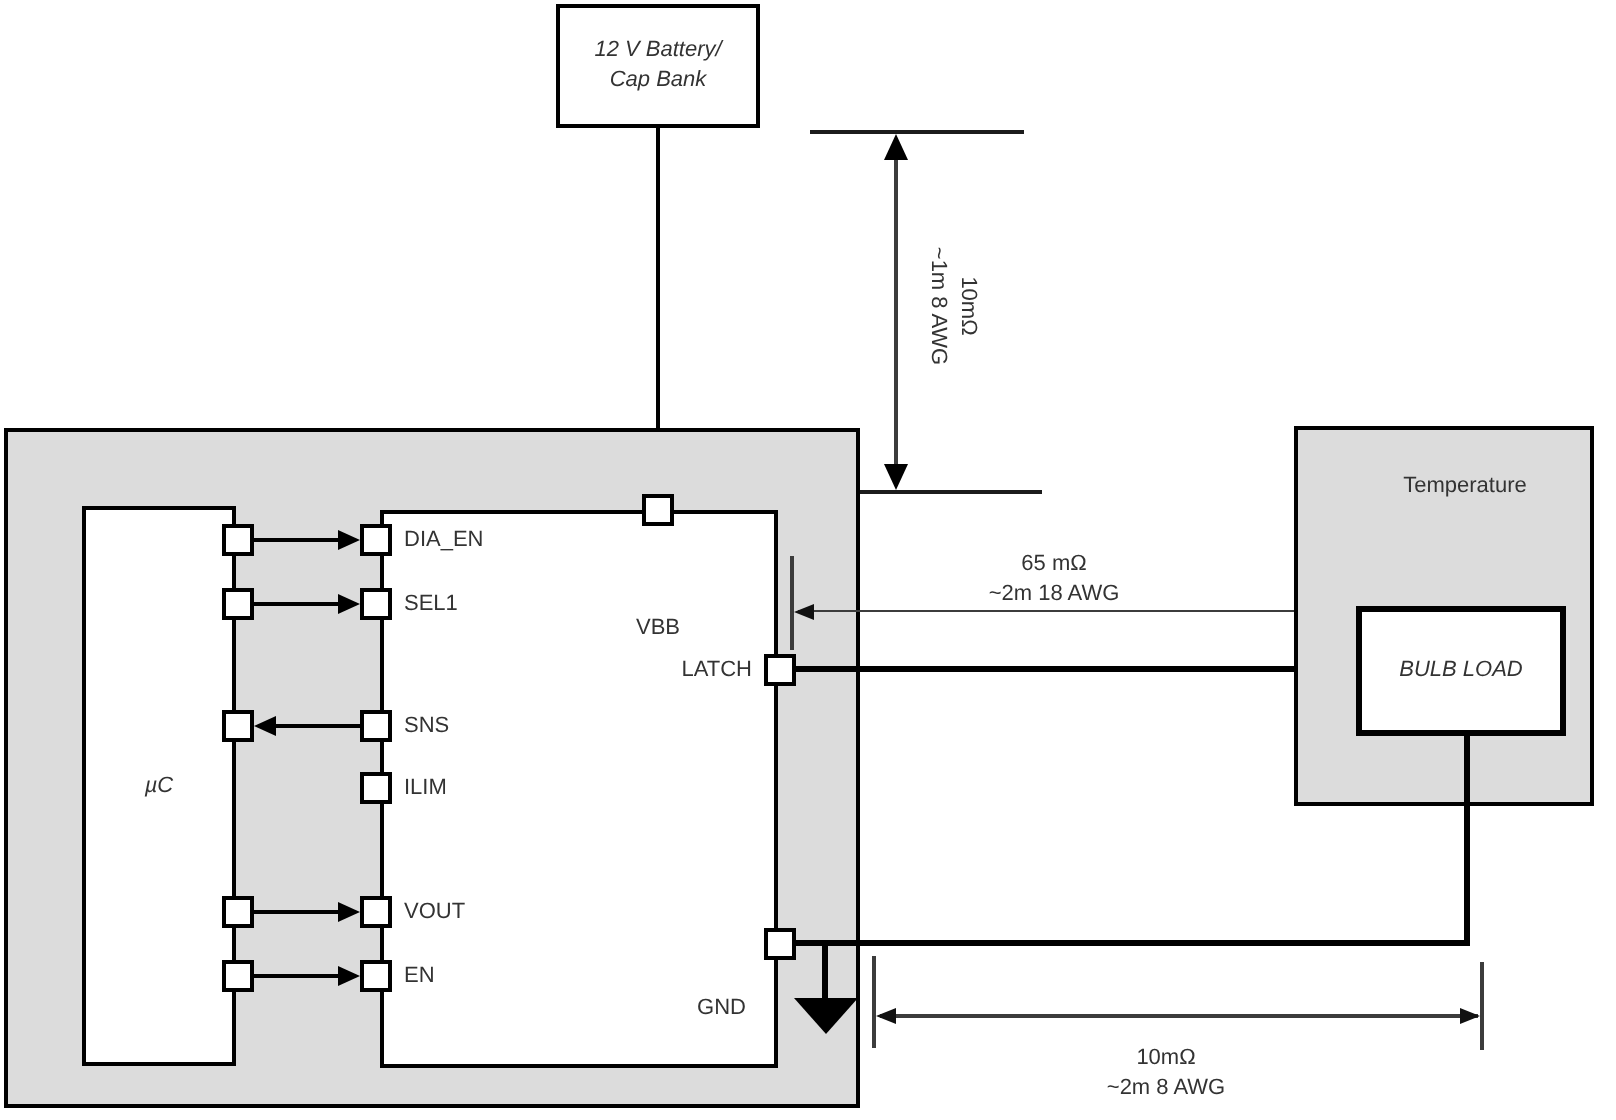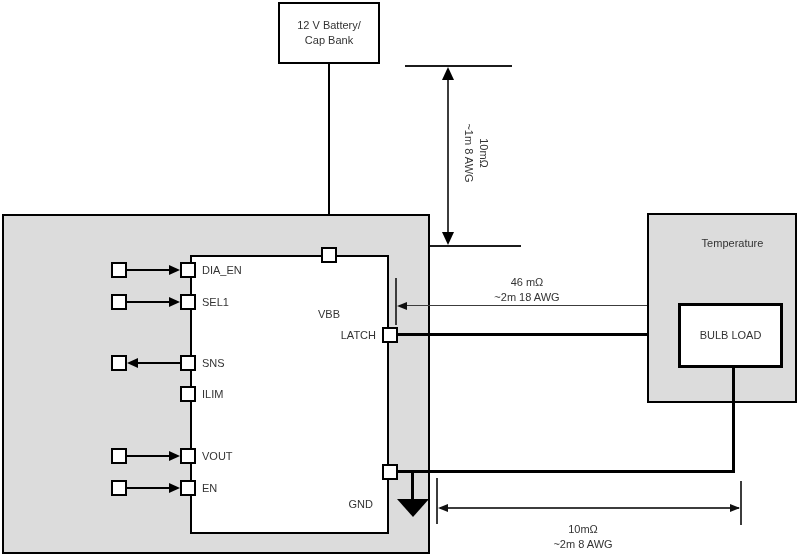--- a/index.html
+++ b/index.html
@@ -1,19 +1,19 @@
 <!DOCTYPE html>
 <html><head>
 <meta charset="utf-8">
 <style>
   html,body{margin:0;padding:0;background:#fff;}
   #canvas{position:relative;width:808px;height:560px;background:#fff;overflow:hidden;
           font-family:"Liberation Sans", sans-serif;}
   .box{position:absolute;background:#fff;border:2px solid #000;box-sizing:border-box;
-       display:flex;align-items:center;justify-content:center;text-align:center;}
+       display:flex;align-items:center;justify-content:center;text-align:center;font-style:italic;}
   .graybox{position:absolute;background:#dcdcdc;border:2px solid #000;box-sizing:border-box;}
   .sq{position:absolute;width:12px;height:12px;background:#fff;border:2px solid #000;}
   .wire{position:absolute;background:#000;}
   .dim{position:absolute;background:#3c3c3c;}
   .tick{position:absolute;background:#1c1c1c;}
   .tri{position:absolute;width:0;height:0;}
   .tri-right{border-top:5px solid transparent;border-bottom:5px solid transparent;border-left:11px solid #000;}
   .tri-left{border-top:5px solid transparent;border-bottom:5px solid transparent;border-right:11px solid #000;}
   .tri-down{border-left:6px solid transparent;border-right:6px solid transparent;border-top:13px solid #000;}
   .tri-up{border-left:6px solid transparent;border-right:6px solid transparent;border-bottom:13px solid #000;}
@@ -44,20 +44,23 @@
   <div class="dim" style="left:447px;top:70px;width:2px;height:168px;"></div>
   <div class="tri tri-up" style="left:442px;top:67px;"></div>
   <div class="tri tri-down" style="left:442px;top:232px;"></div>
   <div class="t tc lbl2" style="left:431px;top:138px;width:90px;transform:rotate(90deg);">
     <div>10mΩ</div>
     <div>~1m 8 AWG</div>
   </div>
 
   <div class="graybox" style="left:2px;top:214px;width:428px;height:340px;"></div>
 
+  <div class="box" style="left:41px;top:253px;width:77px;height:280px;">
+    <span class="t" style="position:static;">µC</span>
+  </div>
 
   <div class="box" style="left:190px;top:255px;width:199px;height:279px;"></div>
 
   <div class="sq" style="left:111px;top:262px;"></div>
   <div class="wire" style="left:127px;top:269px;width:43px;height:2px;"></div>
   <div class="tri tri-right" style="left:169px;top:265px;"></div>
   <div class="sq" style="left:180px;top:262px;"></div>
   <div class="t" style="left:202px;top:264px;">DIA_EN</div>
 
   <div class="sq" style="left:111px;top:294px;"></div>
@@ -95,21 +98,21 @@
 
   <div class="sq" style="left:382px;top:464px;"></div>
   <div class="t tr" style="left:295px;top:466px;width:78px;margin-top:32px;">GND</div>
 
   <div class="dim" style="left:395px;top:278px;width:2px;height:47px;"></div>
   <div class="dim" style="left:667px;top:277px;width:2px;height:46px;"></div>
   <div class="dim" style="left:399px;top:305px;width:268px;height:1px;"></div>
   <div class="tri dtri-left" style="left:397px;top:302px;"></div>
   <div class="tri dtri-right" style="left:657px;top:302px;"></div>
   <div class="t tc lbl2" style="left:447px;top:275px;width:160px;">
-    <div>46 mΩ</div>
+    <div>65 mΩ</div>
     <div>~2m 18 AWG</div>
   </div>
 
   <div class="wire" style="left:398px;top:333px;width:270px;height:3px;"></div>
   <div class="tri tri-right" style="left:667px;top:330px;border-top-width:6px;border-bottom-width:6px;border-left-width:12px;"></div>
 
   <div class="graybox" style="left:647px;top:213px;width:150px;height:190px;"></div>
   <div class="t tc lbl2" style="left:649px;top:236px;width:143px;margin-left:12px;">
     <div>Temperature</div>
   </div>

